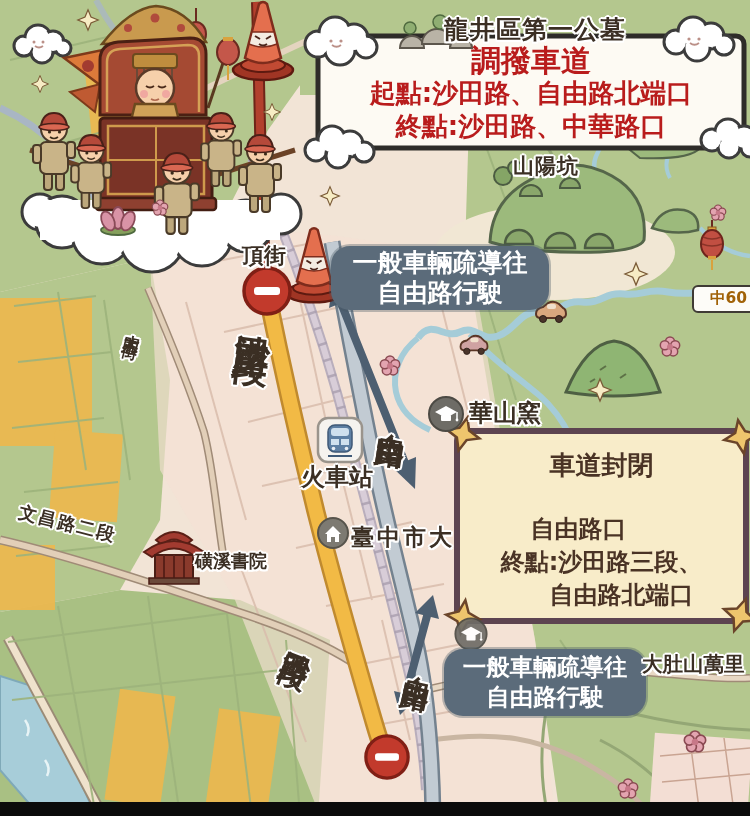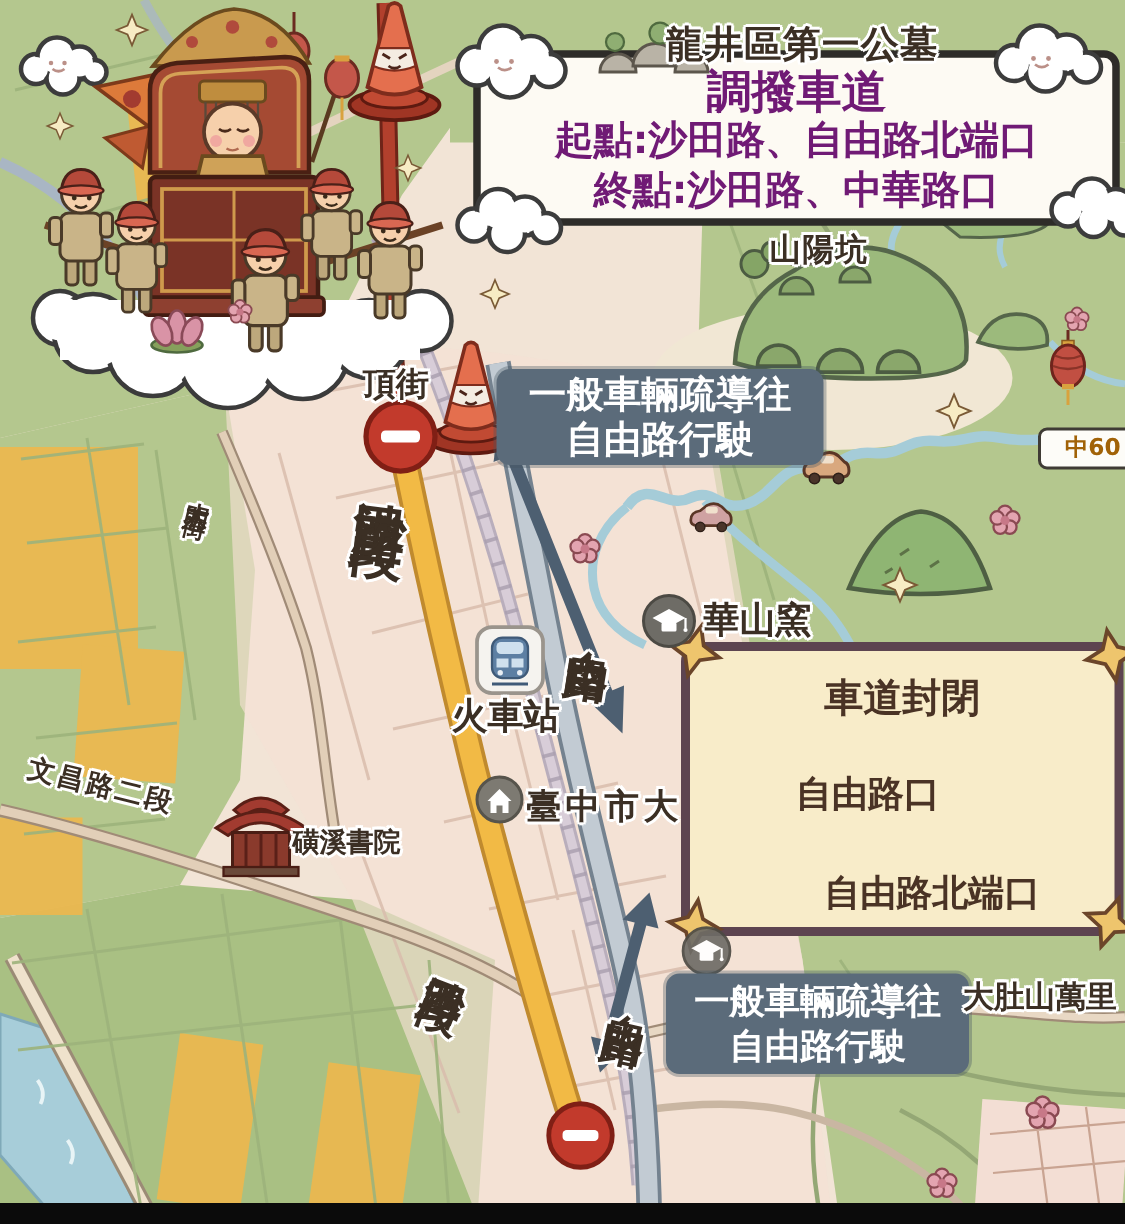--- a/index.html
+++ b/index.html
@@ -4,22 +4,22 @@
 <style>
   html,body{margin:0;padding:0;background:#222;}
   .stage{position:relative;width:750px;height:816px;overflow:hidden;
          font-family:"DejaVu Sans",sans-serif;background:#f2e4d6;}
   .stage svg{position:absolute;left:0;top:0;}
   .lbl{position:absolute;font-weight:700;color:#3b2f24;white-space:nowrap;
        text-shadow:-2px 0 0 #fff,2px 0 0 #fff,0 -2px 0 #fff,0 2px 0 #fff,
        -1.5px -1.5px 0 #fff,1.5px 1.5px 0 #fff,-1.5px 1.5px 0 #fff,1.5px -1.5px 0 #fff;
        z-index:5;}
   .vert{writing-mode:vertical-rl;text-orientation:upright;}
-  .boxtxt{position:absolute;font-weight:700;color:#701a75;text-align:center;z-index:6;}
-  .divbox{position:absolute;background:#5b6b7a;border-radius:9px;z-index:4;
+  .boxtxt{position:absolute;font-weight:700;color:#b91c1c;text-align:center;z-index:6;}
+  .divbox{position:absolute;background:#5b6b7a;border-radius:19px;z-index:4;
           color:#fff;font-weight:700;text-align:center;
           box-shadow:0 0 0 2px rgba(70,85,98,.35);}
   .divbox span{display:block;}
   .badge{position:absolute;background:#fdfcf8;border:2.5px solid #3f3b35;border-radius:6px;
          font-weight:700;color:#a16207;text-align:left;z-index:5;padding-left:16px;}
   .dadu{line-height:25px;font-size:20.5px;}
 </style>
 </head>
 <body>
 
@@ -449,20 +449,21 @@
 </svg>
 
 <div class="lbl" style="left:444px;top:13px;font-size:25px;letter-spacing:1px;">龍井區第一公墓</div>
 
 <div class="boxtxt" style="left:318px;top:41px;width:426px;font-size:30px;">調撥車道</div>
 <div class="boxtxt" style="left:318px;top:76px;width:426px;font-size:26px;">起點:沙田路、自由路北端口</div>
 <div class="boxtxt" style="left:318px;top:109px;width:426px;font-size:26px;">終點:沙田路、中華路口</div>
 
 <div class="boxtxt" style="left:457px;top:448px;width:289px;font-size:26px;color:#4a3325;">車道封閉</div>
 <div class="boxtxt" style="left:434px;top:513px;width:289px;font-size:24px;color:#4a3325;">自由路口</div>
+<div class="boxtxt" style="left:457px;top:546px;width:289px;font-size:24px;color:#4a3325;">終點:沙田路三段、</div>
 <div class="boxtxt" style="left:477px;top:579px;width:289px;font-size:24px;color:#4a3325;">自由路北端口</div>
 
 <div class="divbox" style="left:331px;top:246px;width:218px;height:62px;font-size:25px;line-height:30px;padding-top:2px;">
   <span>一般車輛疏導往</span>
   <span>自由路行駛</span>
 </div>
 <div class="divbox" style="left:444px;top:649px;width:202px;height:64px;font-size:23.5px;line-height:30px;padding-top:3px;">
   <span>一般車輛疏導往</span>
   <span>自由路行駛</span>
 </div>

